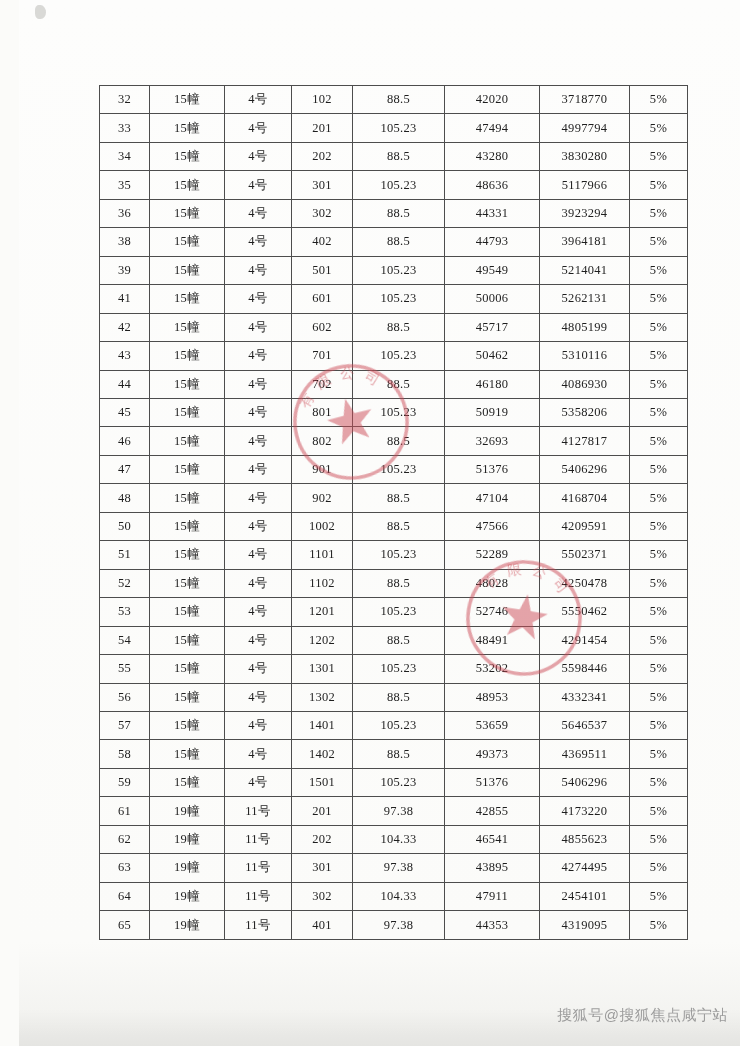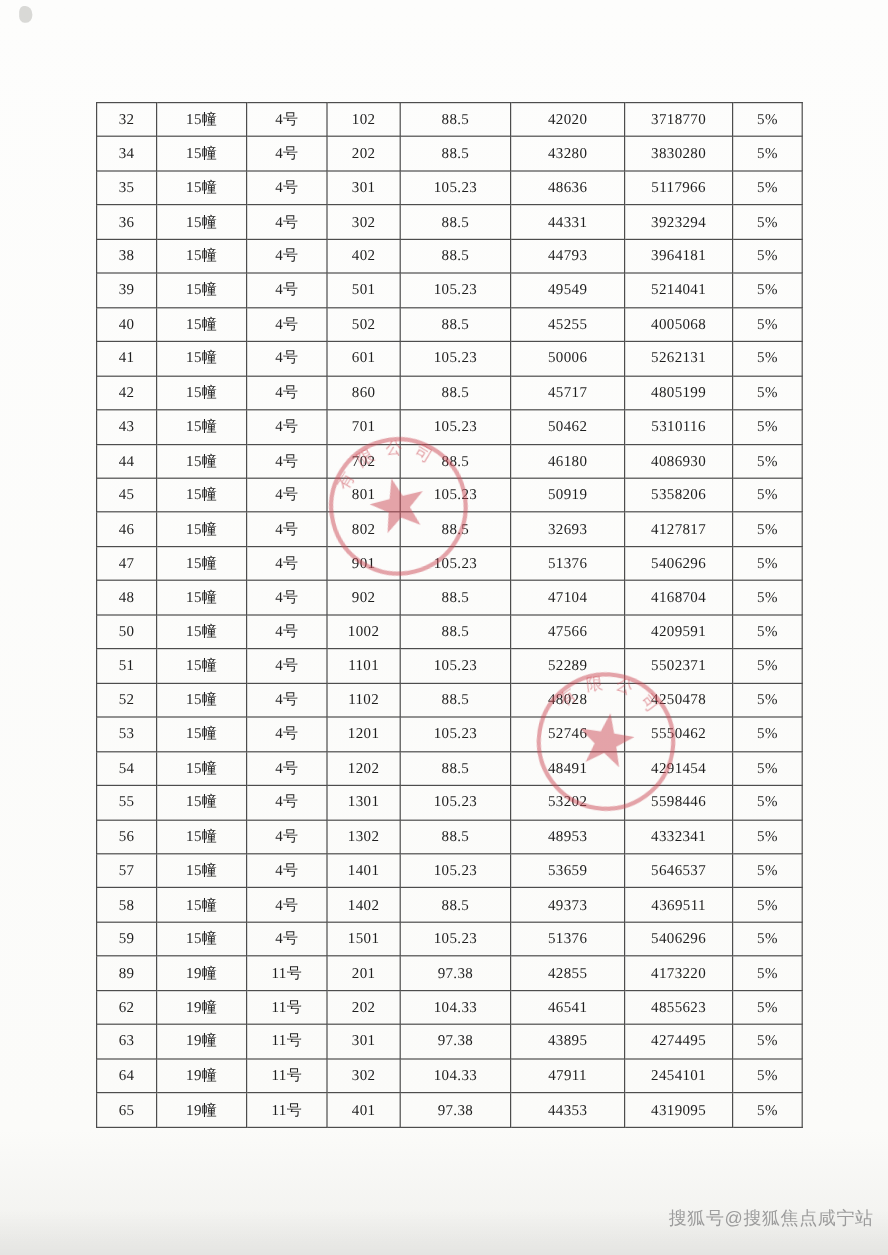--- a/index.html
+++ b/index.html
@@ -2,21 +2,21 @@
 <html><head>
 <meta charset="utf-8">
 <style>
   html,body{margin:0;padding:0;}
   body{
     width:740px;height:1046px;
     background:#fbfbf9;
     font-family:"Liberation Serif","DejaVu Serif",serif;
     position:relative;overflow:hidden;
   }
-  .paper{position:absolute;inset:0;background:linear-gradient(#fdfdfc, #fbfbf9 90%, #f1f1ee 99%);}
+  .paper{position:absolute;inset:0;background:linear-gradient(#fdfdfc, #fbfbf9 90%, #f1f1ee 99%);margin-left:19px;}
   .scan-artifact{
     position:absolute;left:16px;top:5px;width:11px;height:14px;
     background:#c9c9c6;border-radius:40% 60% 55% 45%;opacity:.7;
   }
   table.price{
     position:absolute;left:80px;top:85px;width:588px;height:855px;
     border-collapse:collapse;table-layout:fixed;
   }
   table.price td{
     border:1px solid #4d4d4d;
@@ -63,20 +63,30 @@
           <td>32</td>
           <td>15幢</td>
           <td>4号</td>
           <td>102</td>
           <td>88.5</td>
           <td>42020</td>
           <td>3718770</td>
           <td>5%</td>
         </tr>
         <tr>
+          <td>33</td>
+          <td>15幢</td>
+          <td>4号</td>
+          <td>201</td>
+          <td>105.23</td>
+          <td>47494</td>
+          <td>4997794</td>
+          <td>5%</td>
+        </tr>
+        <tr>
           <td>34</td>
           <td>15幢</td>
           <td>4号</td>
           <td>202</td>
           <td>88.5</td>
           <td>43280</td>
           <td>3830280</td>
           <td>5%</td>
         </tr>
         <tr>
@@ -113,44 +123,34 @@
           <td>39</td>
           <td>15幢</td>
           <td>4号</td>
           <td>501</td>
           <td>105.23</td>
           <td>49549</td>
           <td>5214041</td>
           <td>5%</td>
         </tr>
         <tr>
-          <td>40</td>
-          <td>15幢</td>
-          <td>4号</td>
-          <td>502</td>
-          <td>88.5</td>
-          <td>45255</td>
-          <td>4005068</td>
-          <td>5%</td>
-        </tr>
-        <tr>
           <td>41</td>
           <td>15幢</td>
           <td>4号</td>
           <td>601</td>
           <td>105.23</td>
           <td>50006</td>
           <td>5262131</td>
           <td>5%</td>
         </tr>
         <tr>
           <td>42</td>
           <td>15幢</td>
           <td>4号</td>
-          <td>860</td>
+          <td>602</td>
           <td>88.5</td>
           <td>45717</td>
           <td>4805199</td>
           <td>5%</td>
         </tr>
         <tr>
           <td>43</td>
           <td>15幢</td>
           <td>4号</td>
           <td>701</td>
@@ -303,21 +303,21 @@
           <td>59</td>
           <td>15幢</td>
           <td>4号</td>
           <td>1501</td>
           <td>105.23</td>
           <td>51376</td>
           <td>5406296</td>
           <td>5%</td>
         </tr>
         <tr>
-          <td>89</td>
+          <td>61</td>
           <td>19幢</td>
           <td>11号</td>
           <td>201</td>
           <td>97.38</td>
           <td>42855</td>
           <td>4173220</td>
           <td>5%</td>
         </tr>
         <tr>
           <td>62</td>

